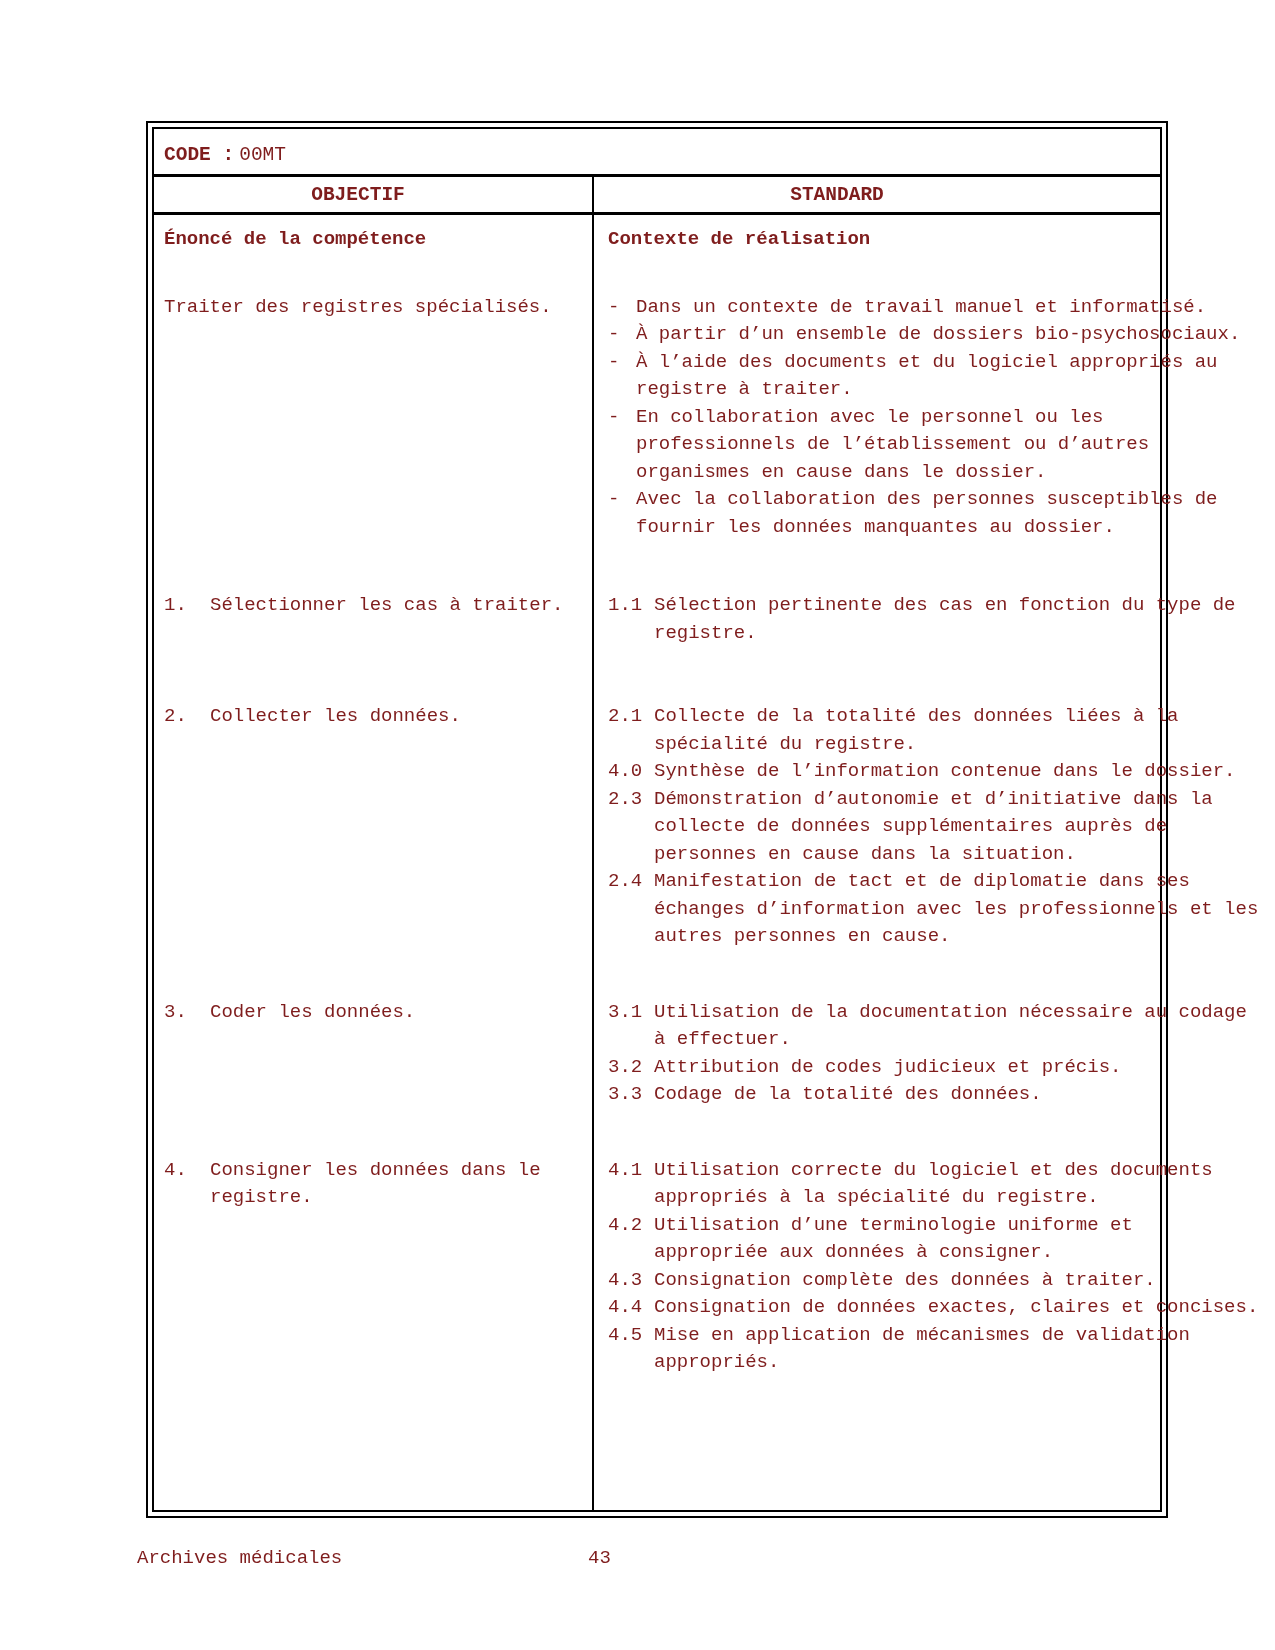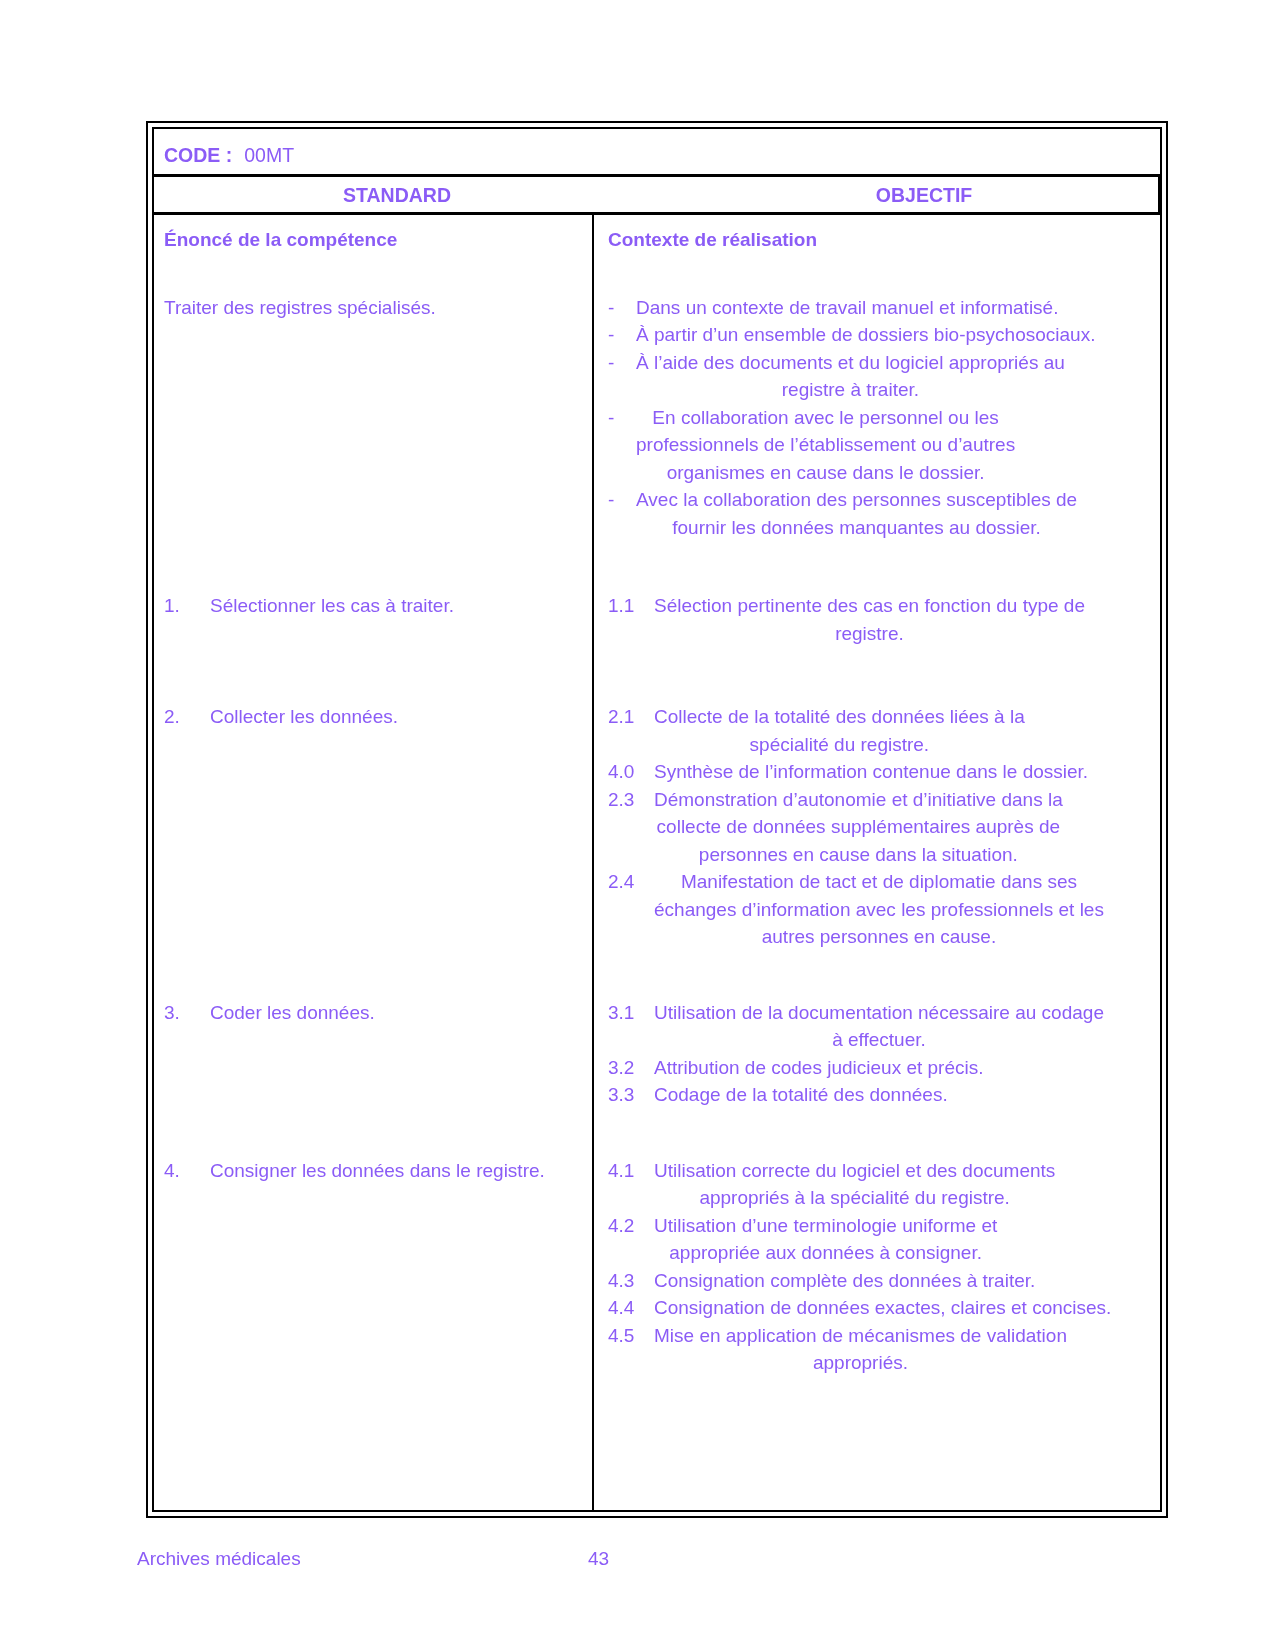--- a/index.html
+++ b/index.html
@@ -2,24 +2,24 @@
 <html><head>
 <meta charset="utf-8">
 <style>
   * { margin: 0; padding: 0; box-sizing: border-box; }
   html, body { background: #888; }
   .page {
     position: relative;
     width: 1275px;
     height: 1650px;
     background: #ffffff;
-    font-family: Liberation Sans, sans-serif;
+    font-family: Liberation Mono, monospace;
     font-size: 19px;
     line-height: 27.5px;
-    color: #8b5cf6;
+    color: #7f1d1d;
     margin: 0 auto;
     overflow: hidden;
     padding-left: 44px;
   }
   .doc-table {
     position: absolute;
     left: 146px;
     top: 121px;
     width: 1022px;
     height: 1397px;
@@ -37,21 +37,21 @@
     height: 48px;
     flex: 0 0 48px;
     border-bottom: 3px solid #000;
     display: flex;
     align-items: center;
     padding-left: 10px;
     padding-top: 8px;
     font-size: 19.5px;
   }
   .code-row .lbl { font-weight: bold; }
-  .code-row .val { margin-left: 12px; }
+  .code-row .val { margin-left: 5px; }
   .head-row {
     height: 38px;
     flex: 0 0 38px;
     border-bottom: 3px solid #000;
     display: flex;
   }
   .hcell {
     display: flex;
     align-items: center;
     justify-content: center;
@@ -76,21 +76,21 @@
   }
   .row { display: flex; align-items: flex-start; }
   .cl { width: 438px; flex: 0 0 438px; padding-left: 10px; }
   .cr { flex: 1; padding-left: 16px; min-width: 0; }
   .hdg { font-weight: bold; }
   .li { display: flex; align-items: flex-start; }
   .mk { flex: 0 0 auto; }
   .mk.em { width: 46px; }   
   .mk.bm { width: 28px; }   
   .mk.cm { width: 46px; }   
-  .txt.pre { white-space: pre; text-align: center; }
+  .txt.pre { white-space: pre; }
   .r-a { margin-top: 11px; }
   .r-b { margin-top: 40px; }
   .r-c { margin-top: 37px; }
   .r-d { margin-top: 51px; }
   .r-e { margin-top: 56px; }
   .r-f { margin-top: 48px; }
   .r-g { margin-top: 48px; }
   .footer {
     position: absolute;
     left: 137px;
@@ -110,22 +110,22 @@
 <div class="page">
   <div class="doc-table">
     <div class="inner">
 
       <div class="code-row">
         <span class="lbl">CODE :</span>
         <span class="val">00MT</span>
       </div>
 
       <div class="head-row">
+        <div class="hcell hl">OBJECTIF</div>
         <div class="hcell hr">STANDARD</div>
-        <div class="hcell hl">OBJECTIF</div>
       </div>
 
       <div class="tbody">
         <div class="vdivider"></div>
 
         <div class="row r-a">
           <div class="cl">
             <span class="hdg">Énoncé de la compétence</span>
           </div>
           <div class="cr">

